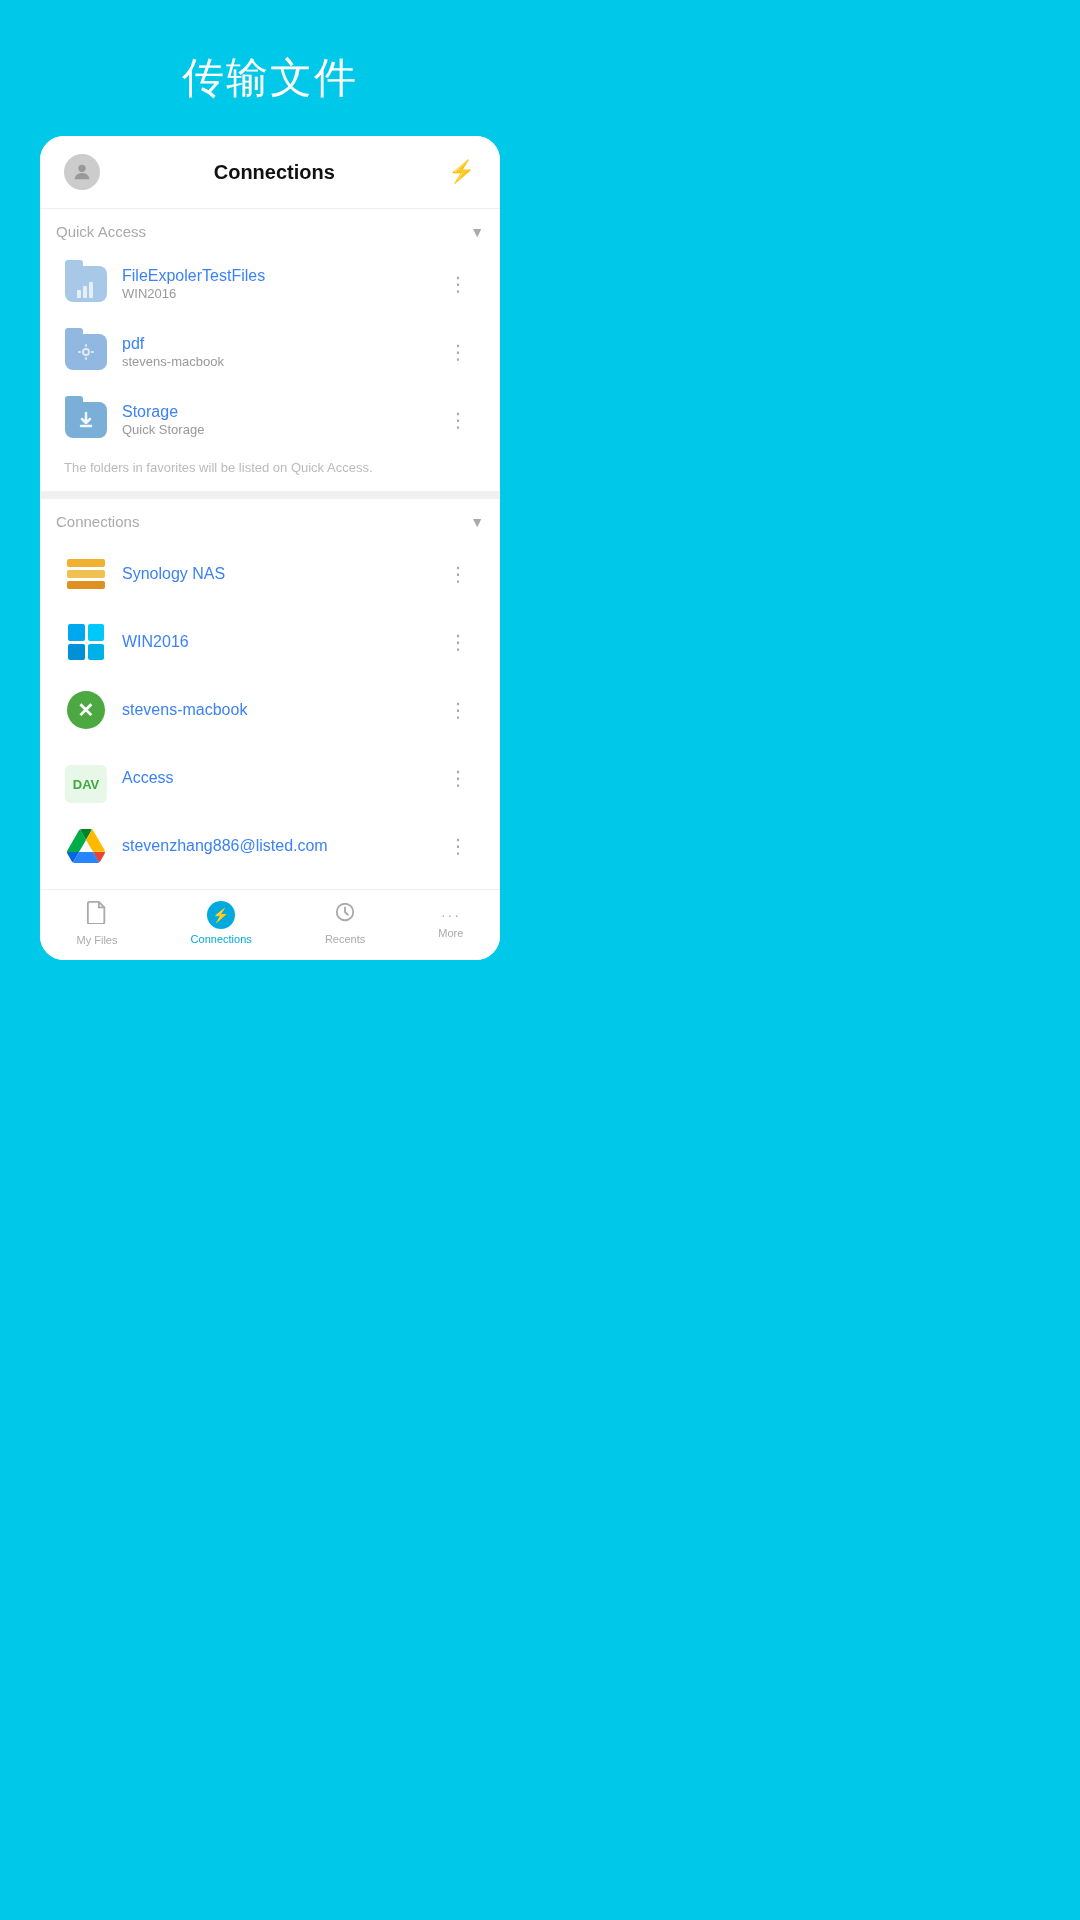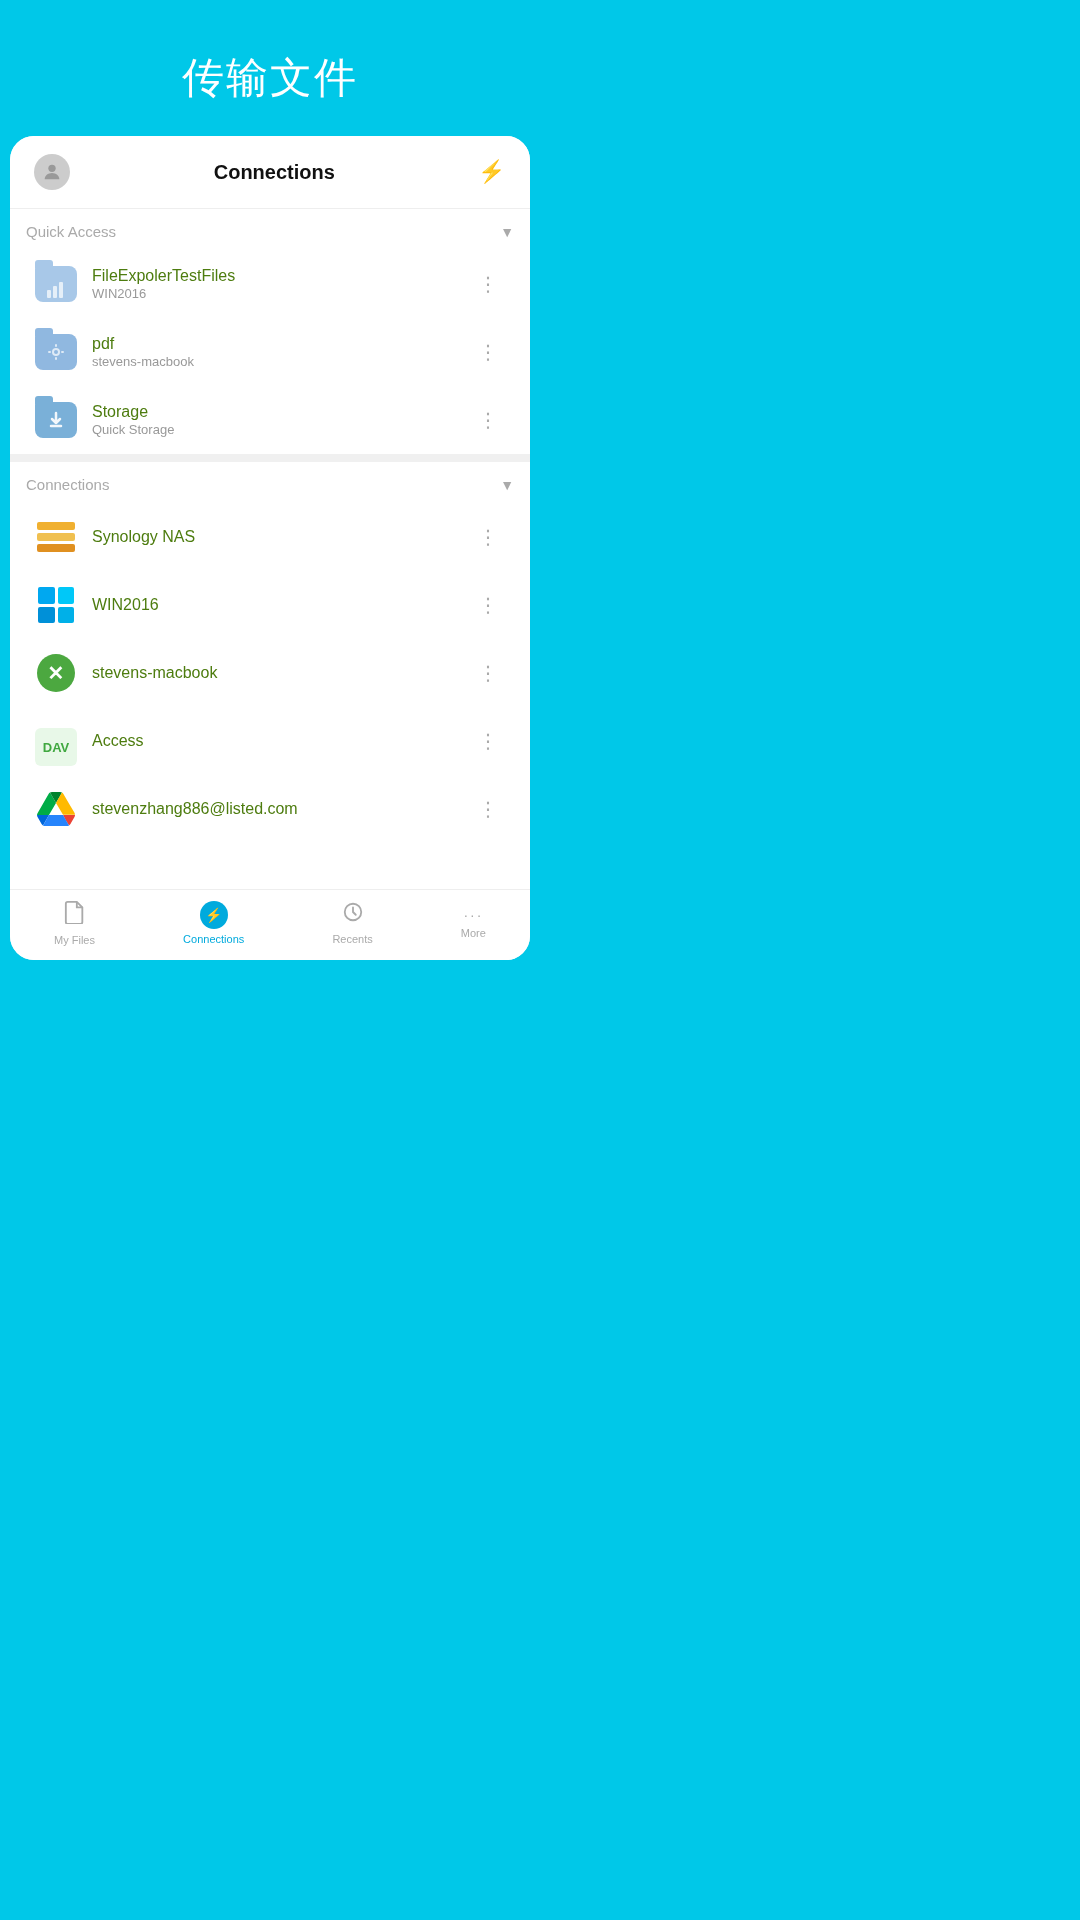--- a/index.html
+++ b/index.html
@@ -19,21 +19,21 @@
       color: white;
       font-size: 42px;
       font-weight: 300;
       margin-top: 50px;
       margin-bottom: 30px;
       letter-spacing: 2px;
     }
     .card {
       background: #f5f5f5;
       border-radius: 24px;
-      width: 520px;
+      width: 460px;
       flex: 1;
       overflow: hidden;
       display: flex;
       flex-direction: column;
     }
     .card-header {
       display: flex;
       align-items: center;
       justify-content: space-between;
       padding: 18px 24px;
@@ -92,21 +92,21 @@
       display: flex;
       align-items: center;
       justify-content: center;
     }
     .list-item-text {
       flex: 1;
     }
     .list-item-name {
       font-size: 16px;
       font-weight: 500;
-      color: #4d7c0f;
+      color: #3b82f6;
     }
     .list-item-sub {
       font-size: 13px;
       color: #999;
       margin-top: 1px;
     }
     .three-dots {
       color: #aaa;
       font-size: 20px;
       padding: 4px 8px;
@@ -347,20 +347,21 @@
           </svg>
         </div>
       </div>
       <div class="list-item-text">
         <div class="list-item-name">Storage</div>
         <div class="list-item-sub">Quick Storage</div>
       </div>
       <span class="three-dots">⋮</span>
     </div>
 
+    <div class="hint-text">The folders in favorites will be listed on Quick Access.</div>
 
     <div class="divider"></div>
 
     <div class="section-header">
       <span class="section-label">Connections</span>
       <span class="chevron-icon">▼</span>
     </div>
 
     <div class="list-item">
       <div class="list-item-icon">

